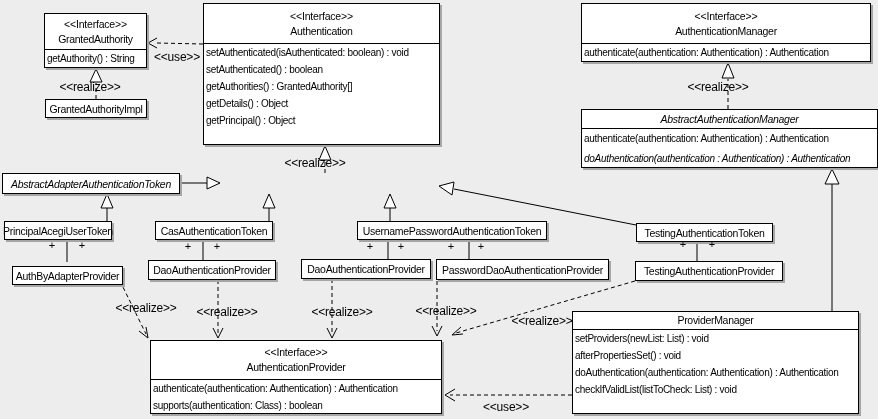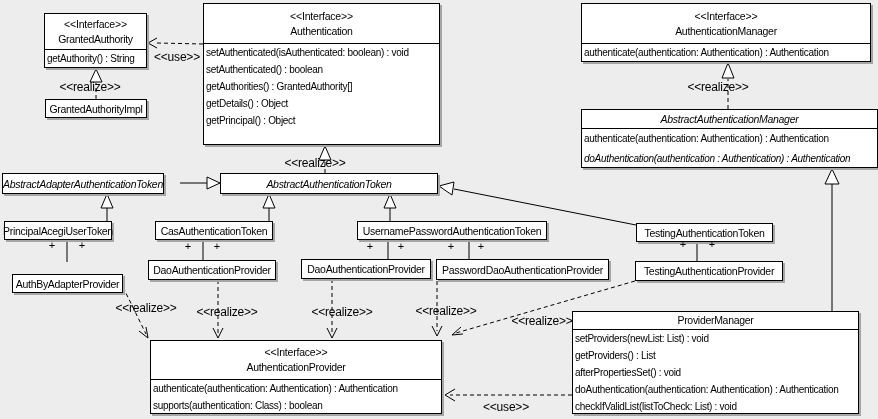--- a/index.html
+++ b/index.html
@@ -118,45 +118,42 @@
   <div class="box" style="left:581px;top:109px;width:297px;height:59px">
     <div class="hd" style="height:19px">
       <div class="nm it">AbstractAuthenticationManager</div>
     </div>
     <div class="bd">
       <div class="m" style="line-height:20px">authenticate(authentication: Authentication) : Authentication</div>
       <div class="m it" style="line-height:19px">doAuthentication(authentication : Authentication) : Authentication</div>
     </div>
   </div>
 
-  <div class="box" style="left:2px;top:173px;width:162px;height:21px">
+  <div class="box" style="left:2px;top:173px;width:178px;height:21px">
     <div class="nm solo it">AbstractAdapterAuthenticationToken</div>
   </div>
 
-  <div class="box" style="left:220px;top:173px;width:218px;height:21px">
-    <div class="nm solo it">AbstractAuthenticationToken</div>
-  </div>
 
   <div class="box" style="left:4px;top:221px;width:108px;height:19px">
     <div class="nm solo">PrincipalAcegiUserToken</div>
   </div>
 
   <div class="box" style="left:155px;top:221px;width:118px;height:19px">
     <div class="nm solo">CasAuthenticationToken</div>
   </div>
 
   <div class="box" style="left:357px;top:221px;width:190px;height:19px">
     <div class="nm solo">UsernamePasswordAuthenticationToken</div>
   </div>
 
   <div class="box" style="left:636px;top:223px;width:137px;height:19px">
     <div class="nm solo">TestingAuthenticationToken</div>
   </div>
 
-  <div class="box" style="left:12px;top:274px;width:111px;height:19px">
+  <div class="box" style="left:12px;top:266px;width:111px;height:19px">
     <div class="nm solo">AuthByAdapterProvider</div>
   </div>
 
   <div class="box" style="left:148px;top:260px;width:128px;height:20px">
     <div class="nm solo">DaoAuthenticationProvider</div>
   </div>
 
   <div class="box" style="left:301px;top:259px;width:130px;height:20px">
     <div class="nm solo">DaoAuthenticationProvider</div>
   </div>
@@ -179,21 +176,20 @@
       <div class="m" style="line-height:17px">supports(authentication: Class) : boolean</div>
     </div>
   </div>
 
   <div class="box" style="left:572px;top:311px;width:287px;height:103px">
     <div class="hd" style="height:18px">
       <div class="nm">ProviderManager</div>
     </div>
     <div class="bd">
       <div class="m" style="line-height:17px">setProviders(newList: List) : void</div>
-      <div class="m" style="line-height:17px">getProviders() : List</div>
       <div class="m" style="line-height:17px">afterPropertiesSet() : void</div>
       <div class="m" style="line-height:17px">doAuthentication(authentication: Authentication) : Authentication</div>
       <div class="m" style="line-height:17px">checkIfValidList(listToCheck: List) : void</div>
     </div>
   </div>
 
   <span class="elabel" style="left:177px;top:57px">&lt;&lt;use&gt;&gt;</span>
   <span class="elabel" style="left:90px;top:87px">&lt;&lt;realize&gt;&gt;</span>
   <span class="elabel" style="left:315px;top:163px">&lt;&lt;realize&gt;&gt;</span>
   <span class="elabel" style="left:718px;top:87px">&lt;&lt;realize&gt;&gt;</span>

